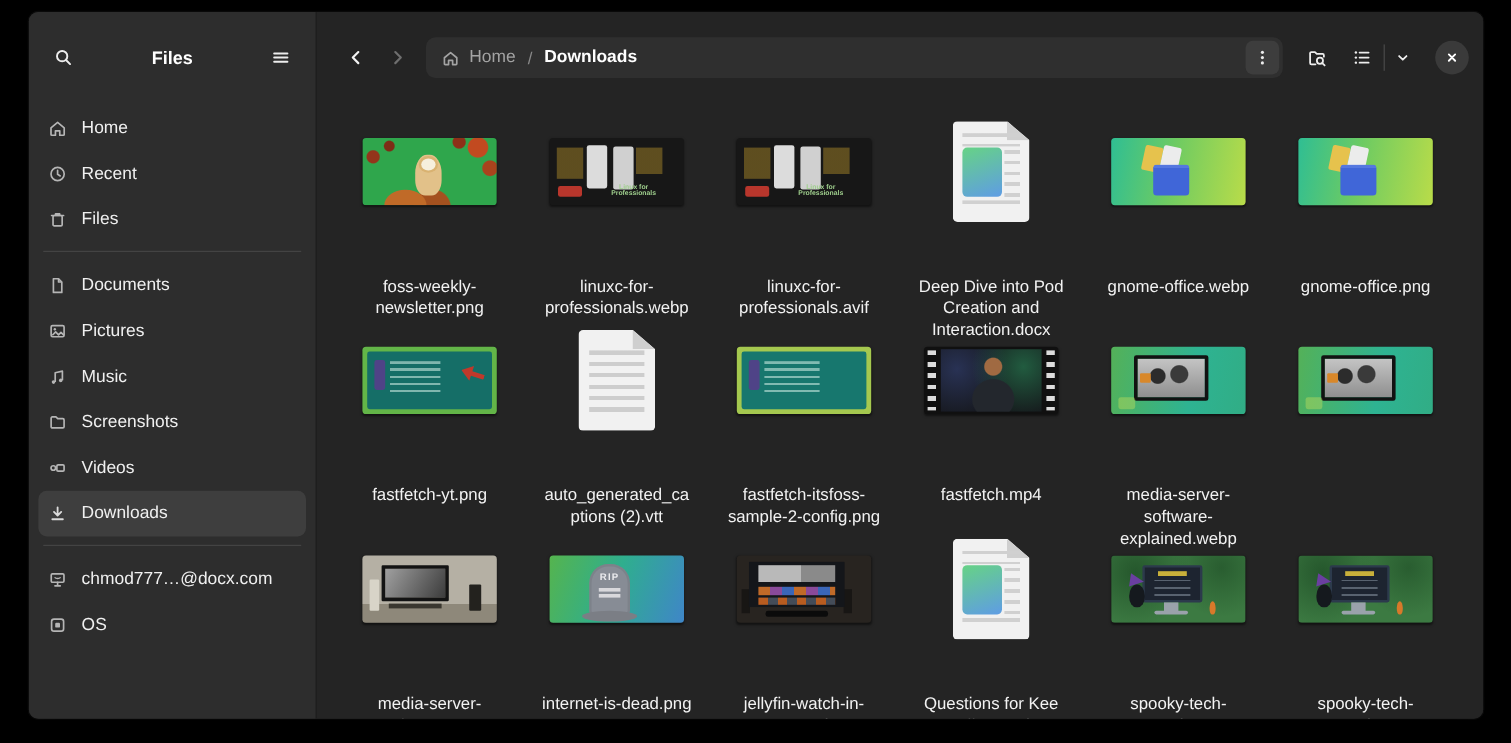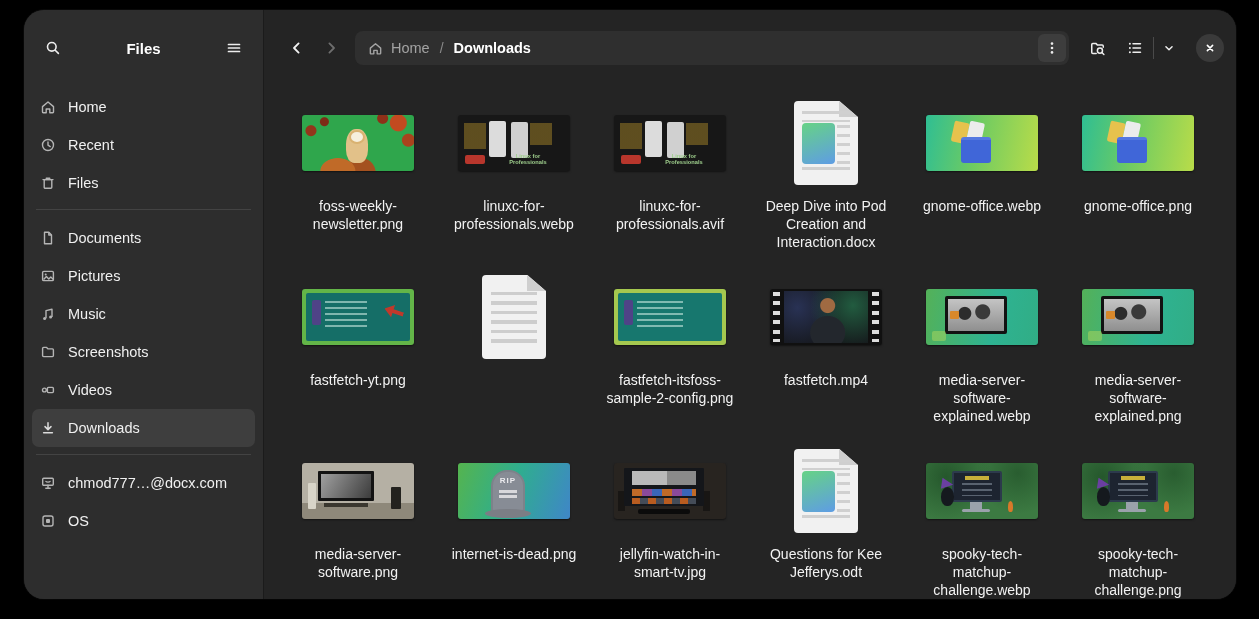--- a/index.html
+++ b/index.html
@@ -1,18 +1,18 @@
 <!DOCTYPE html>
 <html><head>
 <meta charset="utf-8">
 <style>
   html,body{margin:0;padding:0;background:#000;width:1259px;height:619px;overflow:hidden;
     font-family:"Liberation Sans","DejaVu Sans",sans-serif;-webkit-font-smoothing:antialiased;}
   *{box-sizing:border-box;}
-  .window{position:absolute;left:24px;top:10px;width:1212px;height:589px;border-radius:20px;
+  .window{position:absolute;left:24px;top:10px;width:1212px;height:589px;border-radius:8px;
     overflow:hidden;display:flex;background:#242424;box-shadow:0 6px 28px rgba(0,0,0,.85),0 0 0 1px rgba(255,255,255,.05);}
   
   .sidebar{width:240px;flex:none;background:#2d2d2d;border-right:1px solid #1b1b1b;display:flex;flex-direction:column;}
   .side-header{height:76px;flex:none;display:flex;align-items:center;padding:0 12px;}
   .icon-btn{width:34px;height:34px;border-radius:7px;display:flex;align-items:center;justify-content:center;
     color:#ededed;flex:none;cursor:pointer;}
   .side-title{flex:1;text-align:center;color:#fff;font-weight:bold;font-size:15px;}
   .side-list{padding:2px 0 0 0;margin:0;list-style:none;}
   .srow{height:38px;margin:0 8px;padding:0 8px;border-radius:7px;display:flex;align-items:center;gap:12px;
     color:#f0f0f0;font-size:14.5px;cursor:pointer;}
@@ -32,21 +32,21 @@
   .crumb-current{color:#ffffff;font-weight:bold;font-size:14.5px;cursor:pointer;}
   .pathbar-spacer{flex:1;}
   .kebab-btn{width:28px;height:28px;border-radius:6px;background:#3d3d3d;display:flex;align-items:center;justify-content:center;color:#ececec;cursor:pointer;}
   .hb-right{display:flex;align-items:center;gap:6px;margin-left:10px;}
   .split{display:flex;align-items:center;}
   .vsep{width:1px;height:22px;background:#4a4a4a;margin:0 2px;}
   .close-btn{width:28px;height:28px;border-radius:50%;background:#3a3a3a;display:flex;align-items:center;justify-content:center;color:#fff;cursor:pointer;margin-left:8px;}
   
   .scroll{flex:1;overflow:hidden;position:relative;}
   .grid{display:grid;grid-template-columns:repeat(6,156px);grid-auto-rows:174px;padding:9px 0 0 16px;}
-  .cell{width:156px;display:flex;flex-direction:column;align-items:center;cursor:pointer;}
+  .cell{width:156px;display:flex;flex-direction:column;align-items:center;cursor:pointer;gap:32px;}
   .iconbox{height:96px;width:148px;display:flex;align-items:center;justify-content:center;flex:none;}
   .fname{margin-top:6px;max-width:128px;text-align:center;font-size:14px;line-height:18px;color:#f2f2f2;overflow-wrap:anywhere;}
   
   .th{position:relative;width:112px;height:56px;border-radius:3px;overflow:hidden;flex:none;box-shadow:0 1px 2px rgba(0,0,0,.5);}
   .th i{position:absolute;display:block;font-style:normal;}
   .th::before,.th::after{content:"";position:absolute;}
   
   .th-foss{background:
     radial-gradient(circle at 86% 14%,#c24a20 0 8px,transparent 9px),
     radial-gradient(circle at 72% 6%,#8e3018 0 5px,transparent 6px),
@@ -453,20 +453,21 @@
                 <i class="b"></i>
               </div>
             </div>
           <div class="fname">fastfetch-yt.png</div>
         </div>
 
         <div class="cell">
           <div class="iconbox">
               <div class="doc doc-text"></div>
             </div>
+          <div class="fname">auto_generated_captions (2).vtt</div>
         </div>
 
         <div class="cell">
           <div class="iconbox">
               <div class="th th-ff2">
                 <i class="a"></i>
                 <i class="b"></i>
               </div>
             </div>
           <div class="fname">fastfetch-itsfoss-sample-2-config.png</div>
@@ -492,21 +493,20 @@
           <div class="fname">media-server-software-explained.webp</div>
         </div>
 
         <div class="cell">
           <div class="iconbox">
               <div class="th th-media">
                 <i class="a"></i>
                 <i class="b"></i>
               </div>
             </div>
-          <div class="fname">media-server-software-explained.png</div>
         </div>
 
         <div class="cell">
           <div class="iconbox">
               <div class="th th-tv">
                 <i class="a"></i>
                 <i class="b"></i>
               </div>
             </div>
           <div class="fname">media-server-software.png</div>

